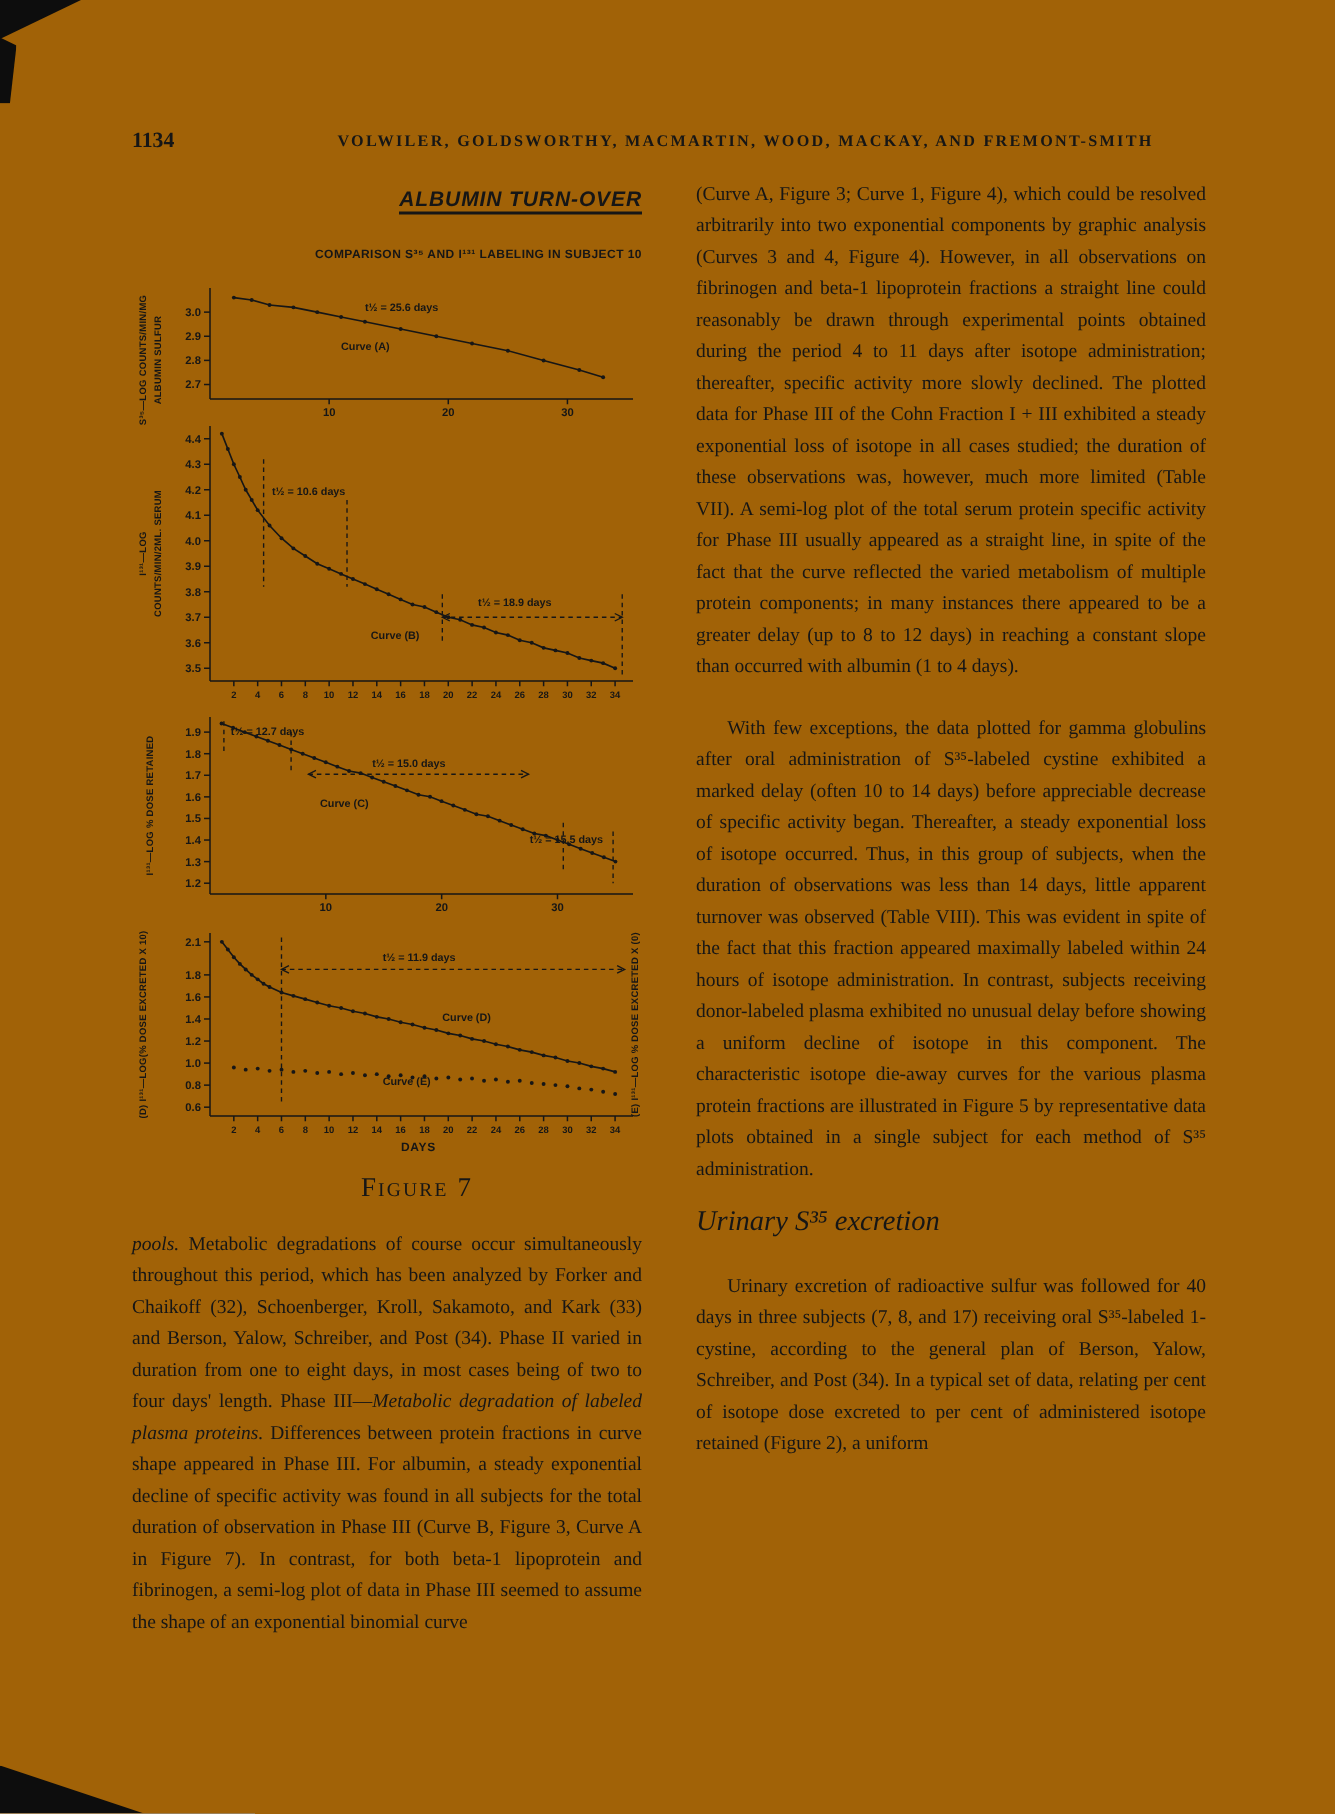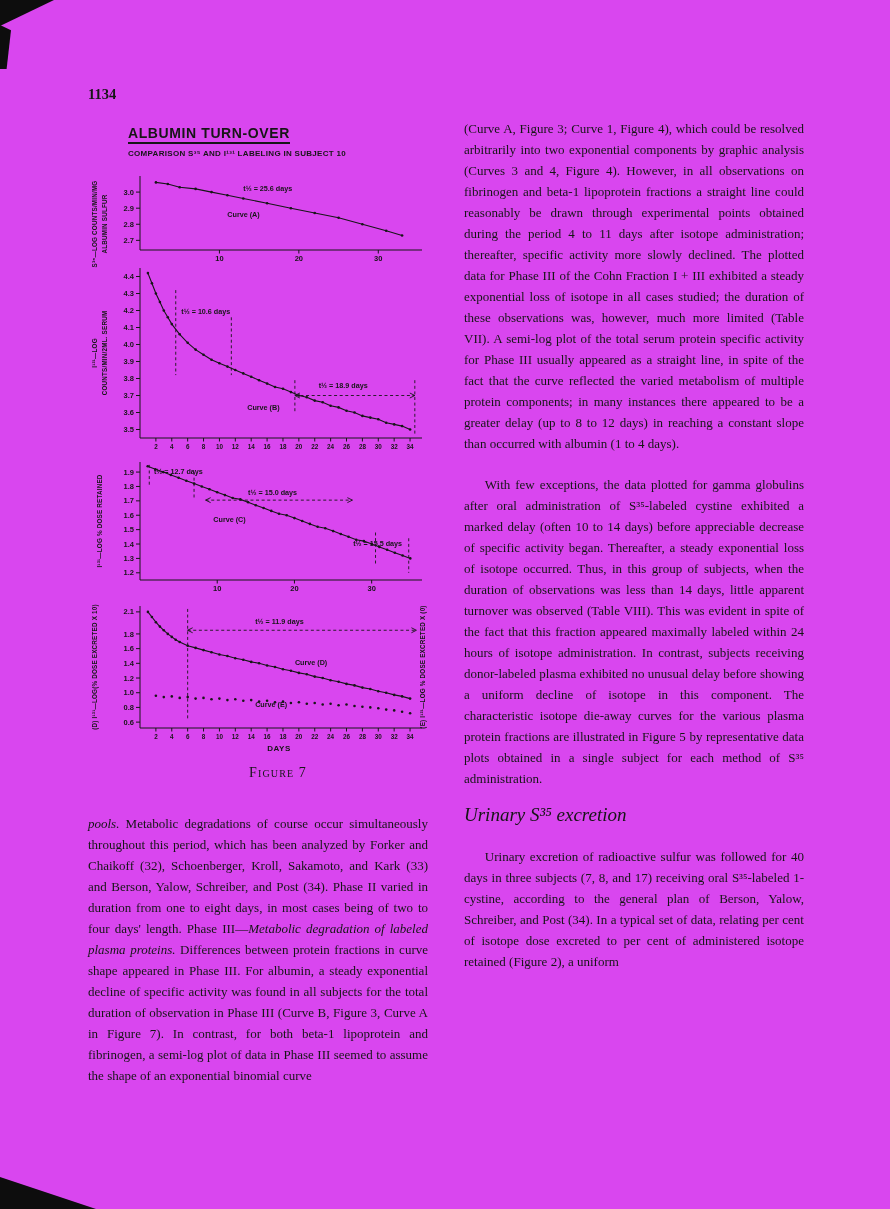--- a/index.html
+++ b/index.html
@@ -1,19 +1,19 @@
 <!DOCTYPE html>
 <html><head>
 <meta charset="utf-8">
 <style>
   html,body{margin:0;padding:0;background:#9a9a9a;}
   .page{
     position:relative;
     width:890px;height:1209px;
-    background:#d946ef;
+    background:#a16207;
     color:#161616;
     overflow:hidden;
     box-sizing:border-box;
     padding:86px 58px 0 88px;
     font-family:"Liberation Serif",serif;
   }
   
   .artifact{position:absolute;background:#0d0d0d;}
   .artifact-tl{left:0;top:0;width:54px;height:26px;clip-path:polygon(0 0,100% 0,0 100%);}
   .artifact-lbar{left:0;top:25px;width:11px;height:44px;clip-path:polygon(0 0,100% 12%,60% 100%,0 100%);}
@@ -34,36 +34,36 @@
     font-size:13px;line-height:21px;
   }
   .indent{text-indent:1.6em;margin-top:20px;}
   .it{font-style:italic;}
   .subheading{
     margin:15px 0 9px 0;font-size:19px;font-weight:400;font-style:italic;
   }
 
   
   .fig{margin:6px 0 0 0;}
-  .fig-title-wrap{text-align:left;padding-left:40px;}
+  .fig-title-wrap{text-align:right;padding-left:40px;font-style:italic;}
   .fig-title{
     display:inline-block;
     font-family:"Liberation Sans",sans-serif;font-weight:700;font-size:14px;
     letter-spacing:0.6px;border-bottom:2px solid #161616;padding-bottom:1px;
   }
   .fig-subtitle{
-    text-align:left;padding-left:40px;margin-top:5px;
+    text-align:right;padding-left:40px;margin-top:22px;
     font-family:"Liberation Sans",sans-serif;font-weight:700;font-size:8px;letter-spacing:0.3px;
   }
   #fig-svg{display:block;margin-top:4px;}
   .fig-caption{
     text-align:center;padding-left:40px;margin-top:5px;
-    font-size:14px;font-variant:small-caps;letter-spacing:0.08em;
-  }
-  .left-body{margin-top:32px;}
+    font-size:18px;font-variant:small-caps;letter-spacing:0.08em;
+  }
+  .left-body{margin-top:16px;}
 
   
   .ax{stroke:#161616;stroke-width:1;fill:none;}
   .curve{stroke:#161616;stroke-width:1.1;fill:none;}
   .dot{fill:#161616;}
   .dash{stroke:#161616;stroke-width:0.9;stroke-dasharray:3 2.6;fill:none;}
   .ah{stroke:#161616;stroke-width:0.9;fill:none;}
   .tick{font-family:"Liberation Sans",sans-serif;font-weight:700;fill:#161616;}
   .note{font:700 7.2px "Liberation Sans",sans-serif;fill:#161616;}
   .axlabel{font:700 6.3px "Liberation Sans",sans-serif;fill:#161616;letter-spacing:0.2px;}
@@ -72,20 +72,21 @@
 </head>
 <body>
 
 <div class="page">
   <div class="artifact artifact-tl"></div>
   <div class="artifact artifact-lbar"></div>
   <div class="artifact artifact-bl"></div>
 
   <header class="header">
     <span class="pagenum">1134</span>
+    <span class="runtitle">VOLWILER, GOLDSWORTHY, MACMARTIN, WOOD, MACKAY, AND FREMONT-SMITH</span>
   </header>
 
   <div class="columns">
 
     <div class="col">
       <figure class="fig">
         <div class="fig-title-wrap">
           <span class="fig-title">ALBUMIN TURN-OVER</span>
         </div>
         <div class="fig-subtitle">COMPARISON S³⁵ AND I¹³¹ LABELING IN SUBJECT 10</div>

